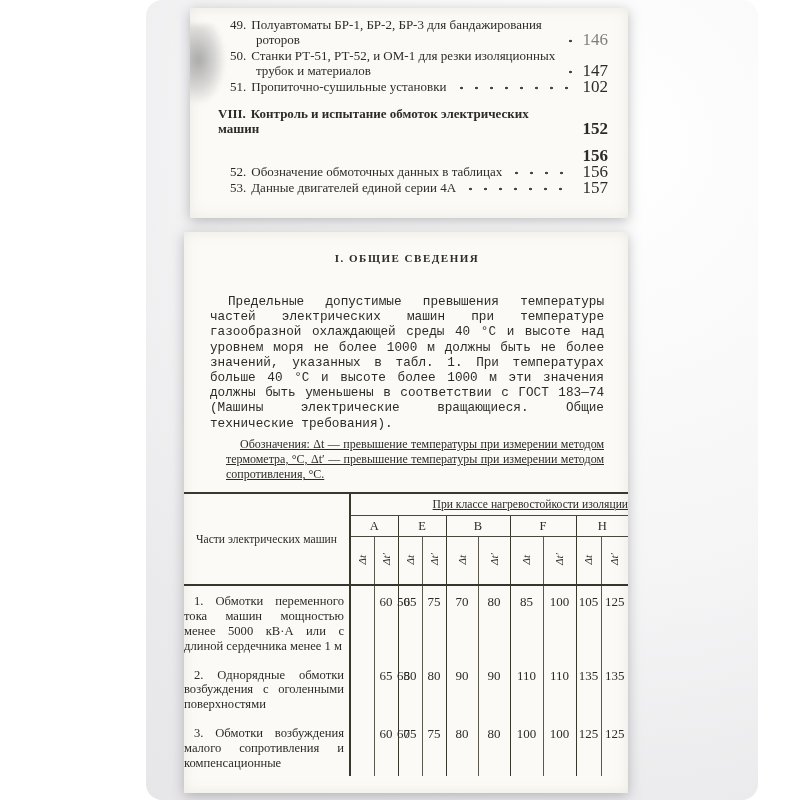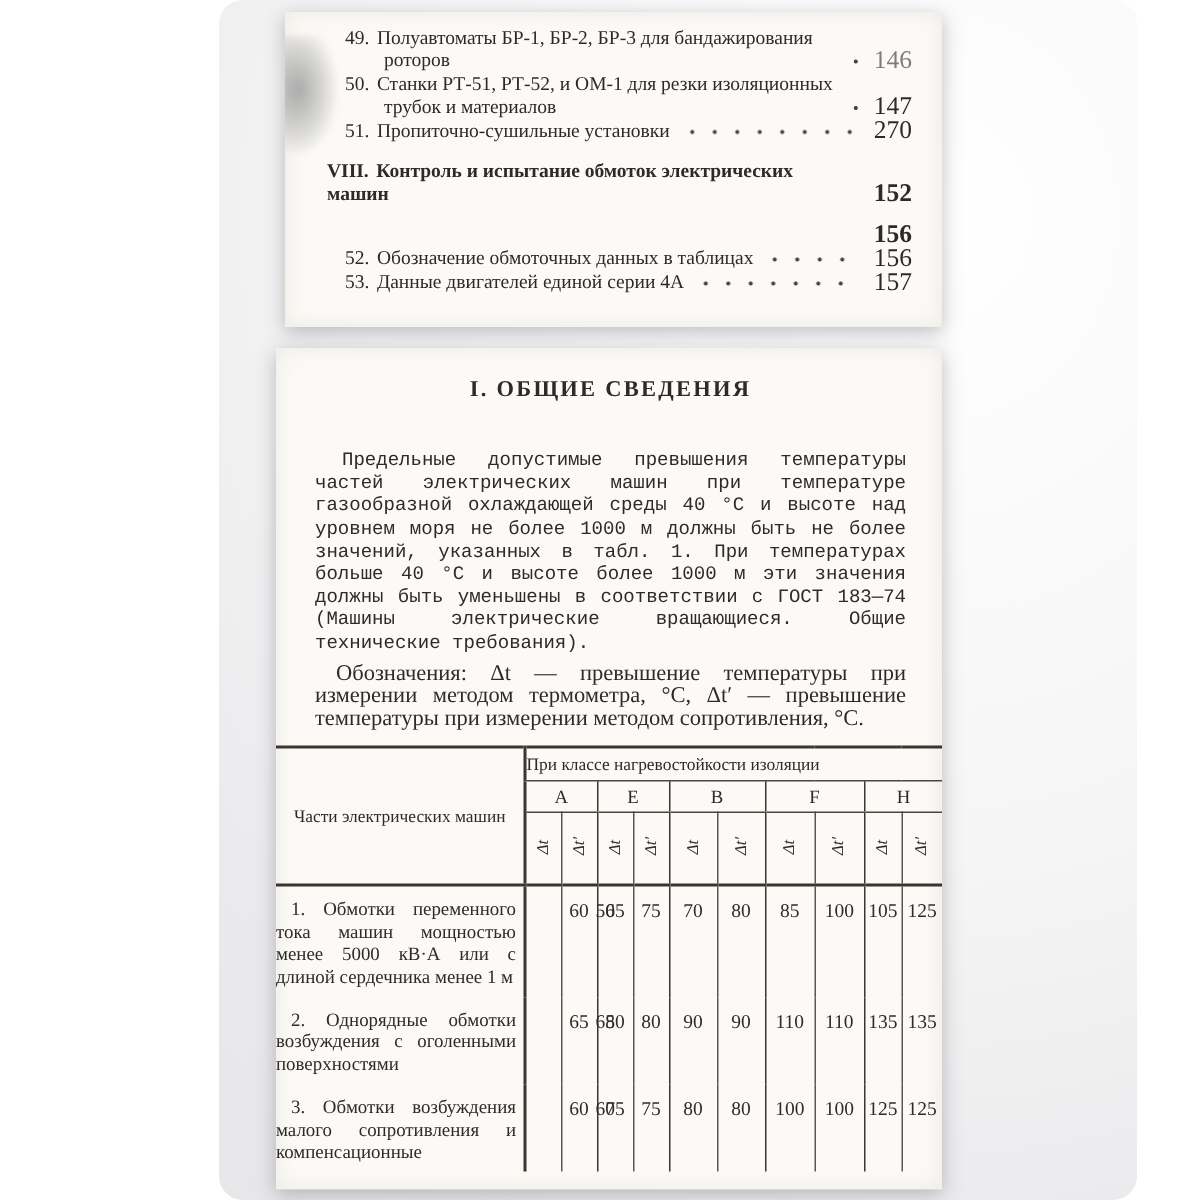--- a/index.html
+++ b/index.html
@@ -36,50 +36,50 @@
     background-image:radial-gradient(circle, #4a463f 1.1px, rgba(0,0,0,0) 1.6px);
     background-size:15px 10px;background-repeat:repeat-x;background-position:left bottom;
   }
   .dots.nodots{background:none;}
   .pg{min-width:30px;text-align:right;font-size:17px;}
   .toc-item:first-of-type .pg{opacity:.6;}
 
   .main-page{left:38px;top:232px;width:444px;height:561px;padding:0;overflow:hidden;}
   .pad{padding:14px 24px 0 26px;}
   h1.title{
-    font-size:15px;font-weight:bold;text-align:center;letter-spacing:1.5px;
+    font-size:11px;font-weight:bold;text-align:center;letter-spacing:1.5px;
     margin:6px 0 30px 0;
   }
   h2.heading{
     font-size:13.5px;font-weight:bold;text-align:center;line-height:17px;
     margin:0 34px 7px 34px;
   }
   p.bodytext{
     font-size:12.7px;line-height:15.2px;text-align:justify;text-indent:18px;margin:4px 0 0 0;font-family:Liberation Mono, monospace;
   }
   .tcap{
     font-size:12.3px;font-weight:bold;text-align:center;line-height:15px;
     margin:20px 14px 4px 14px;
   }
   .tcap .tlabel{letter-spacing:2.5px;margin-right:6px;}
   p.legend{
-    font-size:15px;line-height:15.2px;text-align:justify;text-indent:14px;margin:6px 0 10px 0;
+    font-size:12px;line-height:15.2px;text-align:justify;text-indent:14px;margin:6px 0 10px 16px;text-decoration:underline;
   }
   table.ttable{
     border-collapse:collapse;width:444px;table-layout:fixed;margin-top:8px;
     border-top:2px solid #3a372f;
   }
   .ttable th{font-weight:normal;font-size:11.6px;padding:0;}
   .rowhead{
     font-size:11.8px;vertical-align:middle;
     border-bottom:2.5px solid #38352d;padding:0 6px;
   }
   .grouphead{
-    font-size:11.8px;text-align:left;height:21px;vertical-align:middle;
-    border-bottom:1px solid #4a463e;border-left:2px solid #3a372f;
+    font-size:11.8px;text-align:right;height:21px;vertical-align:middle;
+    border-bottom:1px solid #4a463e;border-left:2px solid #3a372f;text-decoration:underline;
   }
   .classes th{
     height:20px;text-align:center;vertical-align:middle;font-size:12.5px;
     border-bottom:1px solid #4a463e;
   }
   .subs th{height:47px;vertical-align:middle;text-align:center;border-bottom:2.5px solid #38352d;}
   .rot{
     display:inline-block;writing-mode:vertical-rl;transform:rotate(180deg);
     font-style:italic;font-size:11px;line-height:1;
   }
@@ -108,21 +108,21 @@
           <span class="pg">146</span>
         </div>
         <div class="toc-item sub">
           <span class="txt"><span class="num">50.</span>Станки РТ-51, РТ-52, и ОМ-1 для резки изоляционных трубок и материалов</span>
           <span class="dots"></span>
           <span class="pg">147</span>
         </div>
         <div class="toc-item sub">
           <span class="txt"><span class="num">51.</span>Пропиточно-сушильные установки</span>
           <span class="dots"></span>
-          <span class="pg">270</span>
+          <span class="pg">102</span>
         </div>
         <div class="toc-item chapter">
           <span class="txt"><span class="num">VIII.</span>Контроль и испытание обмоток электрических машин</span>
           <span class="dots nodots"></span>
           <span class="pg">152</span>
         </div>
         <div class="toc-item chapter">
           <span class="dots nodots"></span>
           <span class="pg">156</span>
         </div>

